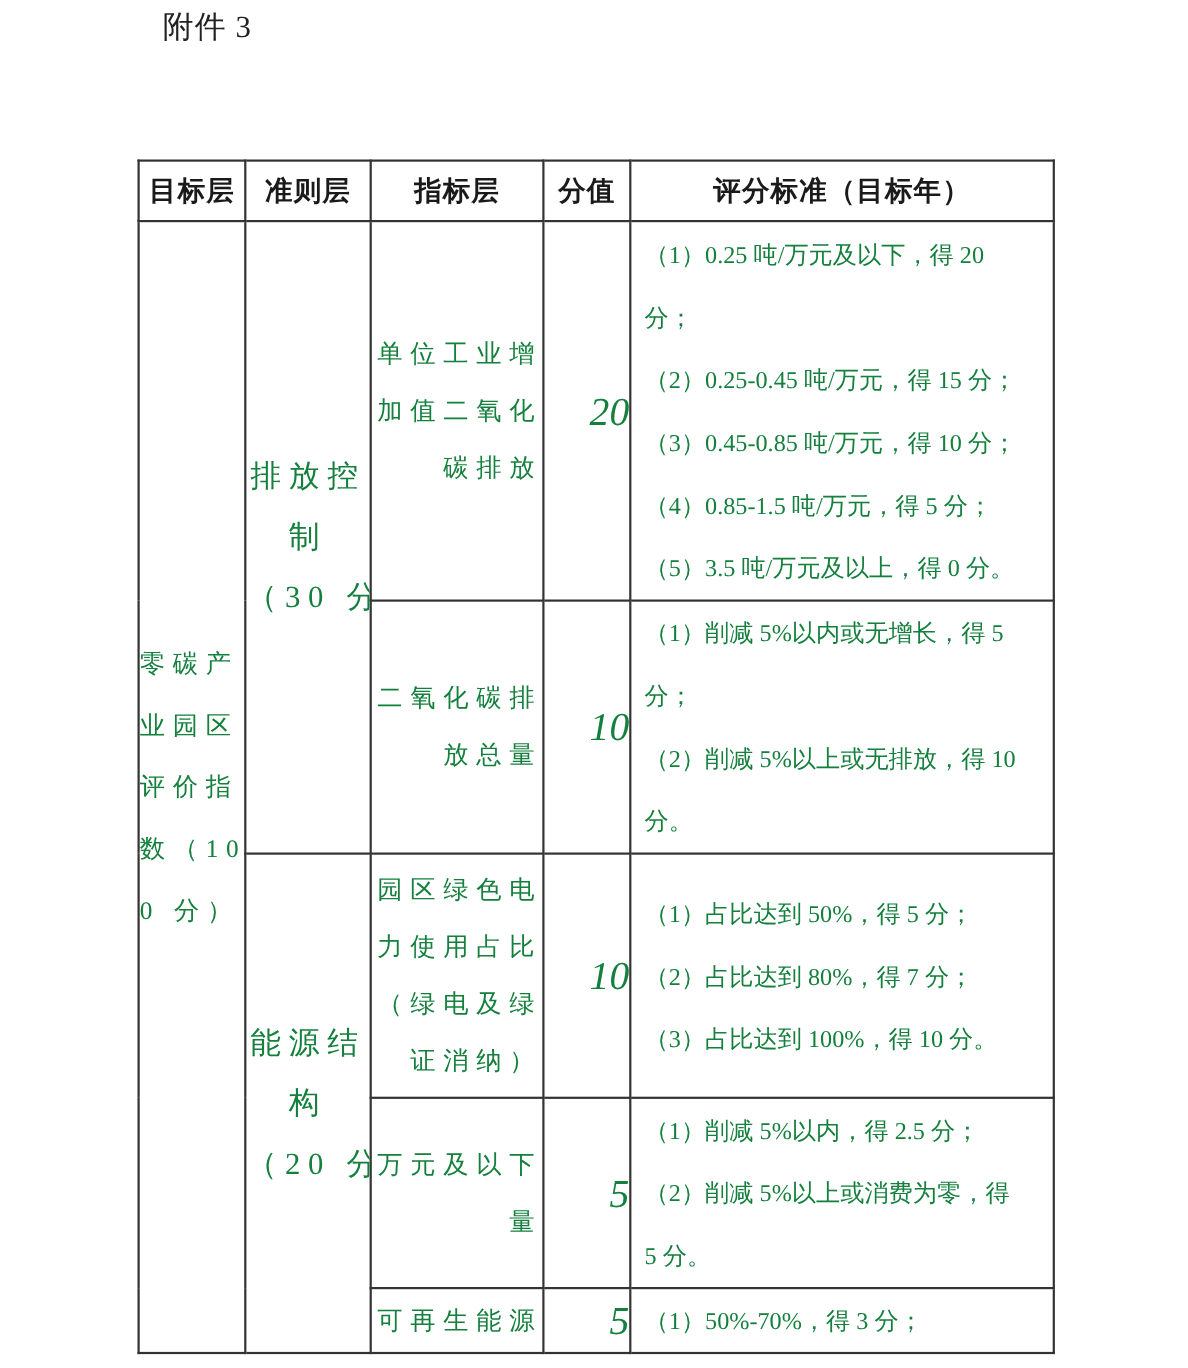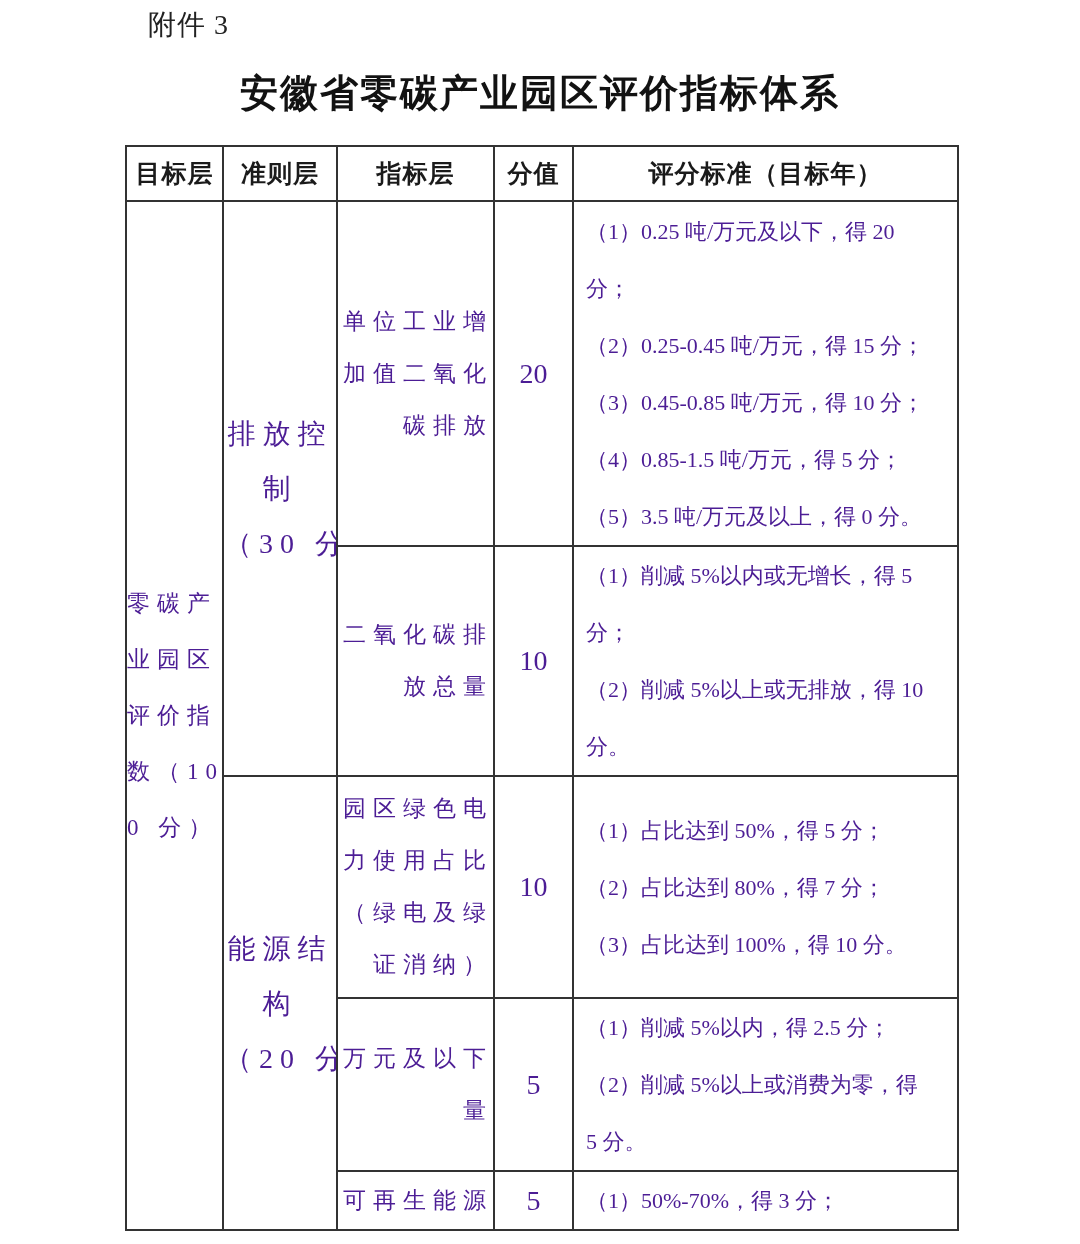--- a/index.html
+++ b/index.html
@@ -47,21 +47,21 @@
   .index-table col.c-target   { width: 97px;  }
   .index-table col.c-criteria { width: 114px; }
   .index-table col.c-indicator{ width: 157px; }
   .index-table col.c-score    { width: 79px;  }
   .index-table col.c-standard { width: 385px; }
   .index-table th, .index-table td {
     border: 2px solid #333333;
     vertical-align: middle;
     overflow: hidden;
     padding: 0;
-    color: #4c1d95;
+    color: #15803d;
   }
   .index-table th {
     font-family: "Liberation Sans", "DejaVu Sans", sans-serif;
     font-weight: bold;
     font-size: 25px;
     height: 53px;
     text-align: center;
     color: #1a1a1a;
     letter-spacing: 1px;
   }
@@ -79,23 +79,24 @@
     white-space: pre;
   }
   td.cell-indicator {
     text-align: right;
     font-size: 23px;
     letter-spacing: 7px;
     line-height: 52px;
     white-space: pre;
   }
   td.cell-score {
-    text-align: center;
-    font-size: 28px;
+    text-align: right;
+    font-size: 36px;
     letter-spacing: 0;
+    font-style: italic;
   }
   td.cell-standard {
     text-align: left;
     font-size: 22px;
     line-height: 57px;
     padding-left: 12px;
     padding-right: 4px;
     white-space: pre;
   }
   tr.r1 { height: 345px; }
@@ -104,21 +105,20 @@
   tr.r4 { height: 172px; }
   tr.r5 { height: 48px;  }
 </style>
 </head>
 <body>
 
 <div class="page">
 
   <div class="attachment-label">附件 3</div>
 
-  <div class="doc-title">安徽省零碳产业园区评价指标体系</div>
 
   <table class="index-table">
     <colgroup>
       <col class="c-target">
       <col class="c-criteria">
       <col class="c-indicator">
       <col class="c-score">
       <col class="c-standard">
     </colgroup>
 

